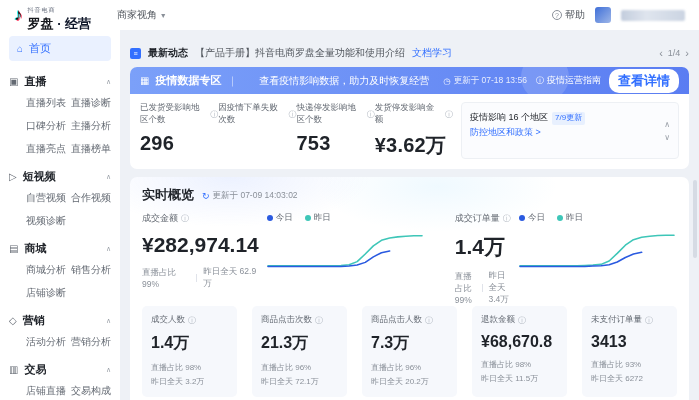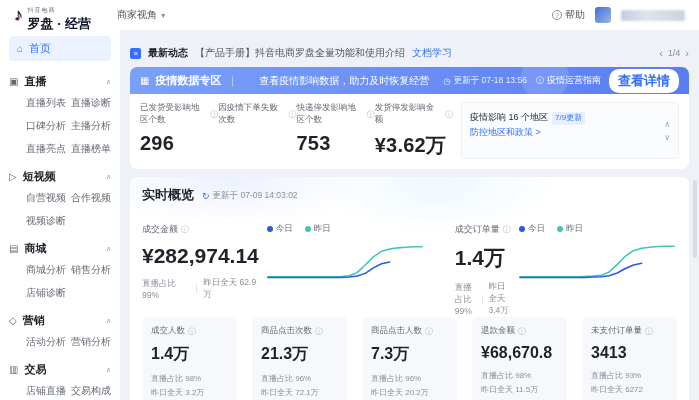--- a/index.html
+++ b/index.html
@@ -89,21 +89,21 @@
 
   
   .rt-card { margin-top:8px; background:#fff; border-radius:7px; padding:9px 12px 10px 12px;
     position:relative; overflow:hidden;
     background-image:radial-gradient(140px 50px at 18% 0%, rgba(102,144,255,.12), transparent),
                      radial-gradient(120px 46px at 55% 4%, rgba(102,200,255,.10), transparent); }
   .rt-head { display:flex; align-items:baseline; gap:8px; }
   .rt-title { font-size:13px; font-weight:bold; }
   .rt-upd { font-size:8.5px; color:#8a9099; display:flex; gap:3px; align-items:center; }
   .refresh-ic { color:#3370ff; font-size:9px; }
-  .rt-panels { display:grid; grid-template-columns:1fr 1fr; column-gap:30px; margin-top:19px; }
+  .rt-panels { display:grid; grid-template-columns:1fr 1fr; column-gap:30px; margin-top:8px; }
   .panel { display:grid; grid-template-columns:1fr 158px; column-gap:8px; }
   .p-left {}
   .p-label { font-size:9px; color:#646a73; display:flex; gap:3px; align-items:center; }
   .p-value { font-size:21px; font-weight:bold; margin-top:8px; }
   .p-sub { margin-top:9px; font-size:8.5px; color:#8a9099; display:flex; align-items:center; gap:6px; }
   .vdiv { width:1px; height:8px; background:#e0e3ea; }
   .p-right { display:flex; flex-direction:column; }
   .legend { display:flex; gap:12px; justify-content:flex-start; font-size:8.5px; color:#646a73; }
   .lg { display:flex; align-items:center; gap:3px; }
   .dot { width:6px; height:6px; border-radius:50%; }

